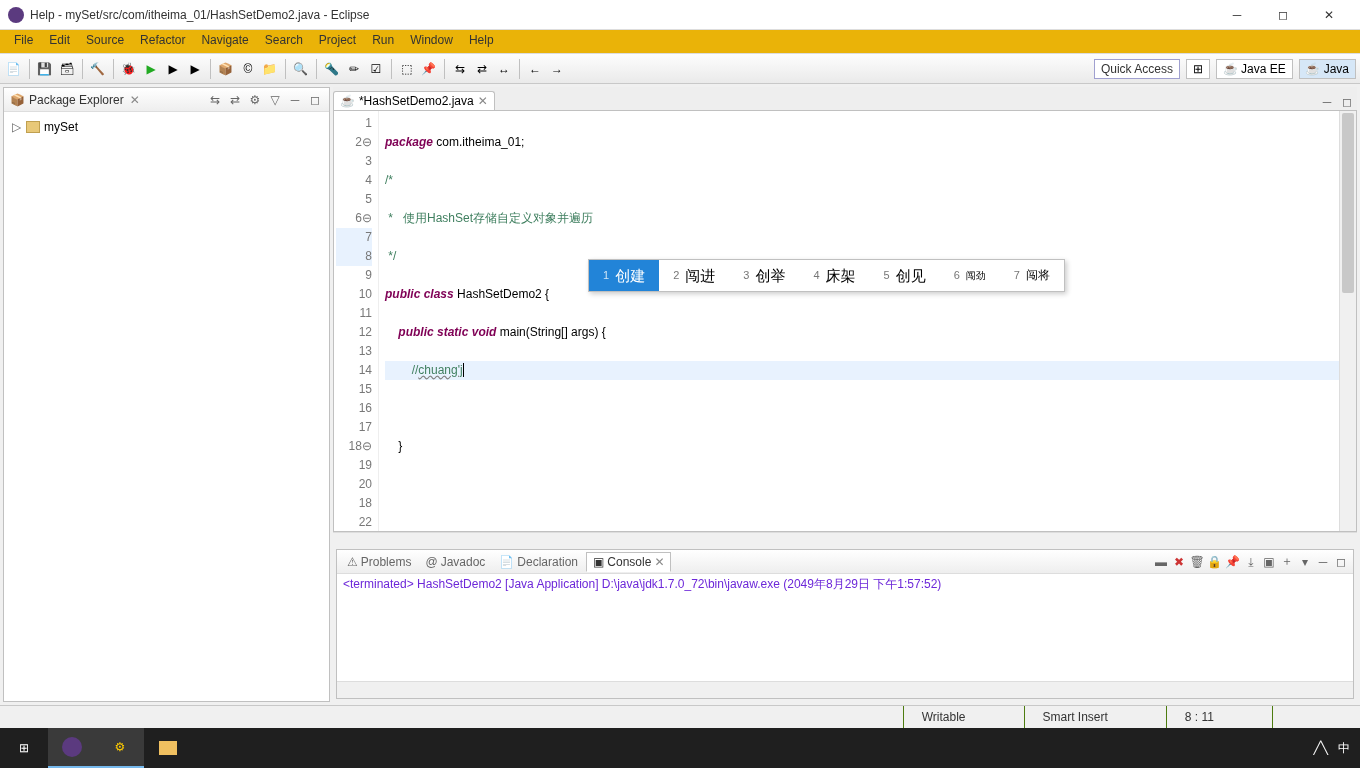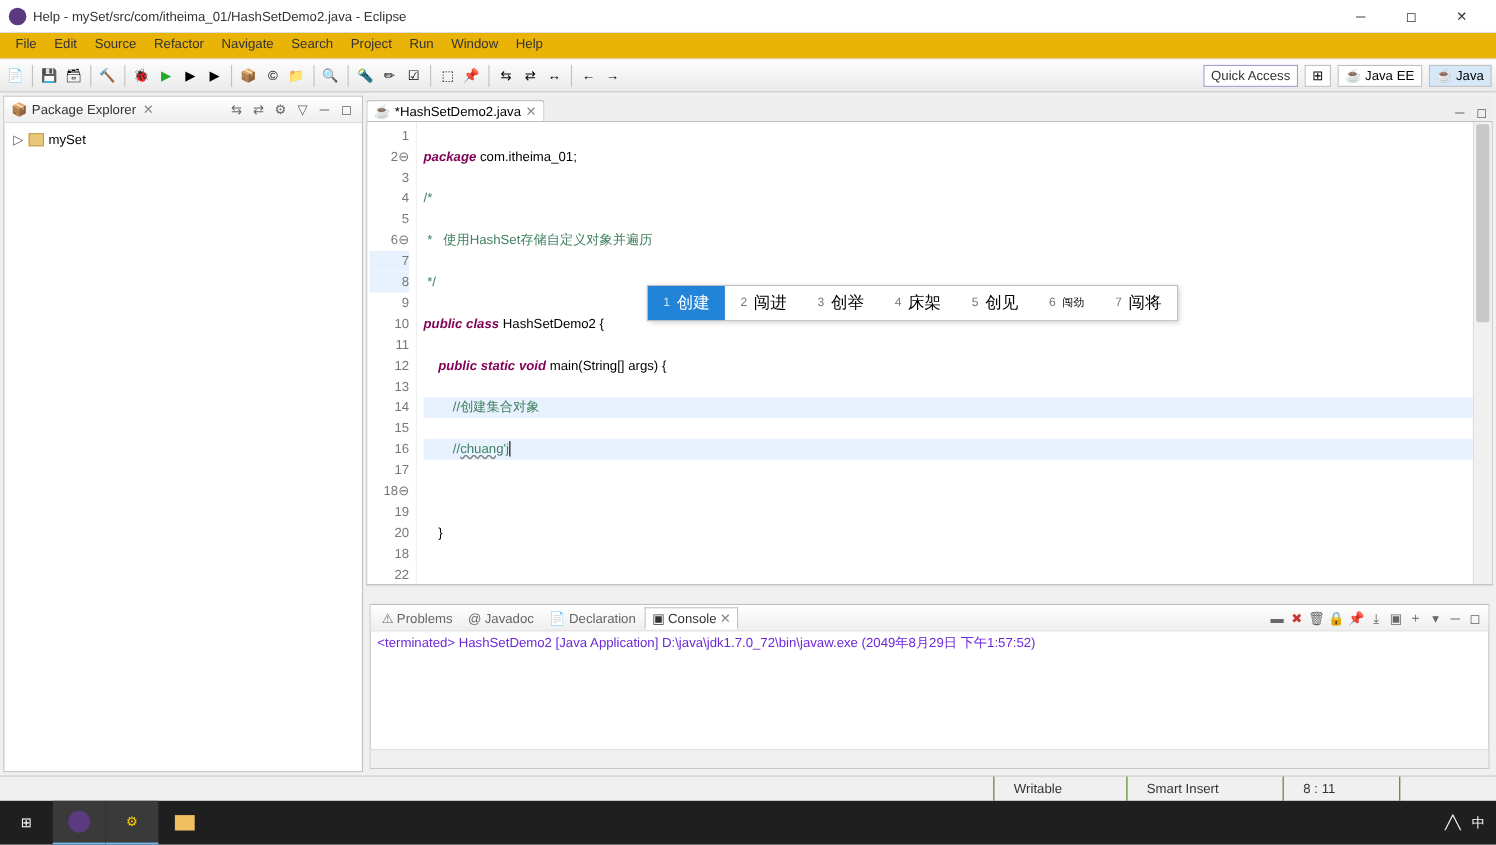--- a/index.html
+++ b/index.html
@@ -206,21 +206,20 @@
           <div class="ln">18</div>
           <div class="ln">22</div>
       </div>
       <div class="code">
 <div class="line"><span class="kw">package</span><span> com.itheima_01;</span></div>
 <div class="line"><span class="cm">/*</span></div>
 <div class="line"><span class="cm"> *   使用HashSet存储自定义对象并遍历</span></div>
 <div class="line"><span class="cm"> */</span></div>
 <div class="line"><span class="kw">public</span><span class="kw"> class</span><span> HashSetDemo2 {</span></div>
 <div class="line">    <span class="kw">public</span><span class="kw"> static</span><span class="kw"> void</span><span> main(String[] args) {</span></div>
-<div class="line hl">        <span class="cm2">//创建集合对象</span></div>
 <div class="line cursor-line">        <span class="cm2">//</span><span class="cm2 underline-wavy">chuang'j</span><span style="border-right:1px solid #000;"></span></div>
 <div class="line"></div>
 <div class="line">    <span>}</span></div>
 <div class="line"></div>
 
 
 
 
 
 
@@ -231,21 +230,21 @@
 
 
         
         <div class="ime">
           <div class="cand sel"><span class="num">1</span><span style="font-size:15px">创建</span></div>
           <div class="cand"><span class="num">2</span><span style="font-size:15px">闯进</span></div>
           <div class="cand"><span class="num">3</span><span style="font-size:15px">创举</span></div>
           <div class="cand"><span class="num">4</span><span style="font-size:15px">床架</span></div>
           <div class="cand"><span class="num">5</span><span style="font-size:15px">创见</span></div>
           <div class="cand"><span class="num">6</span><span style="font-size:10px">闯劲</span></div>
-          <div class="cand"><span class="num">7</span><span style="font-size:15px">闯将</span></div>
+          <div class="cand"><span class="num">7</span><span style="font-size:12px">闯将</span></div>
         </div>
       </div>
       <div class="vscroll">
           <div class="thumb"></div>
         </div>
     </div>
     <div class="hscroll"></div>
 
     <div class="bottompane">
       <div class="bottom-tabs">

